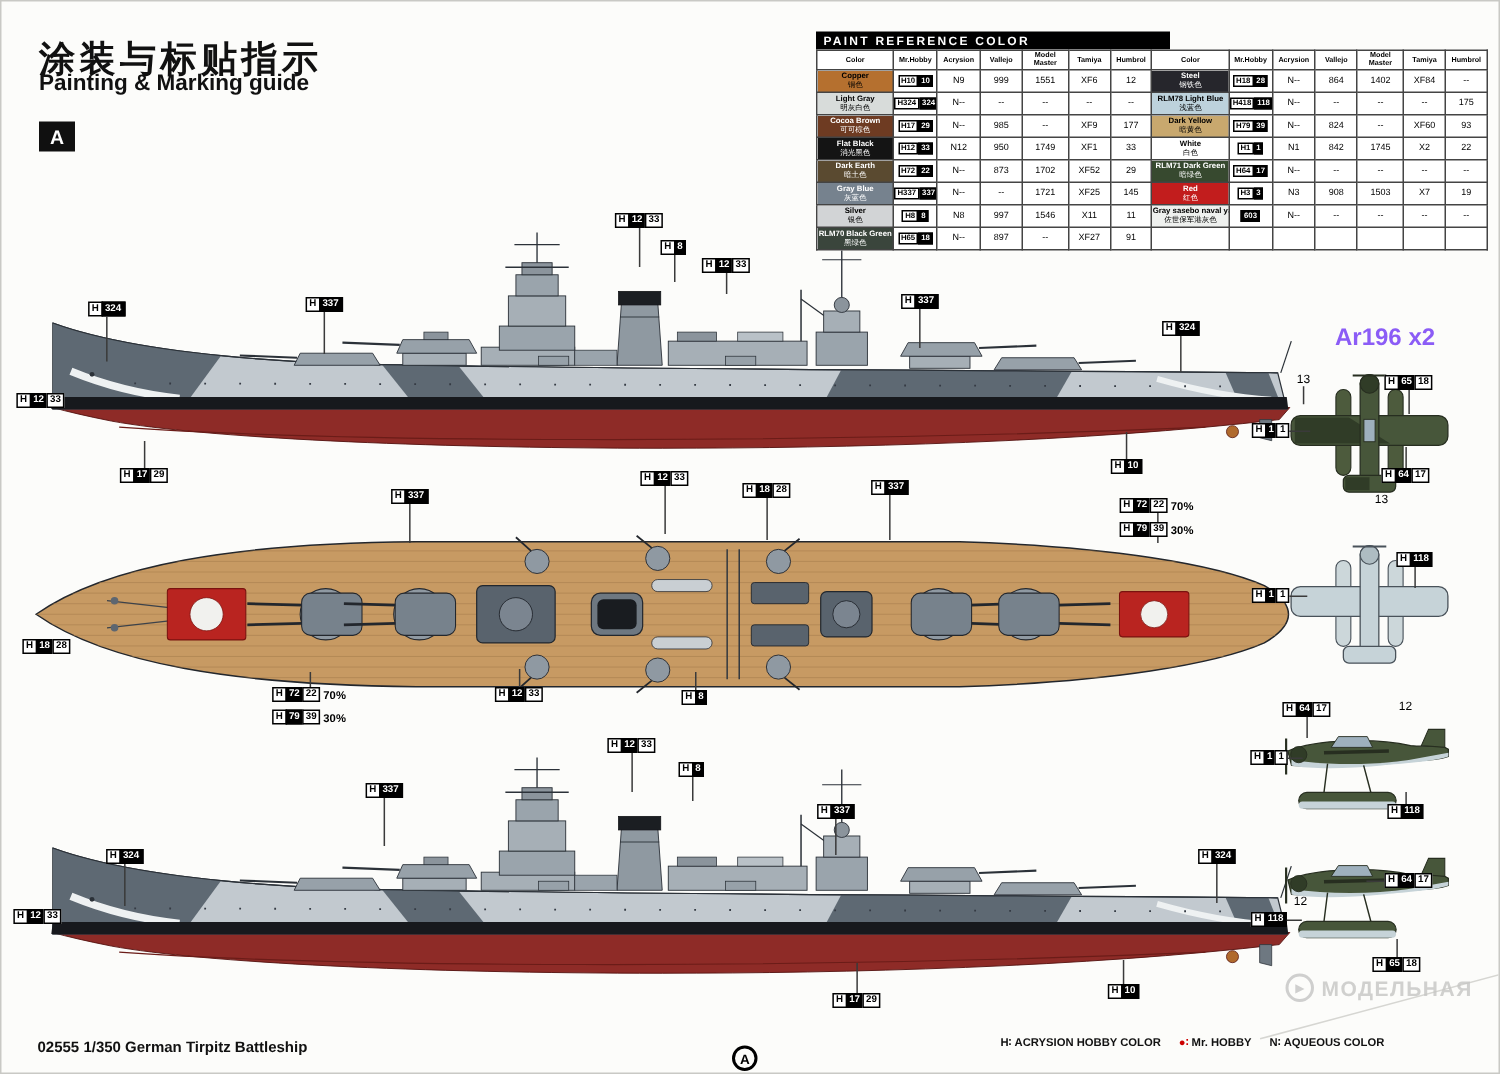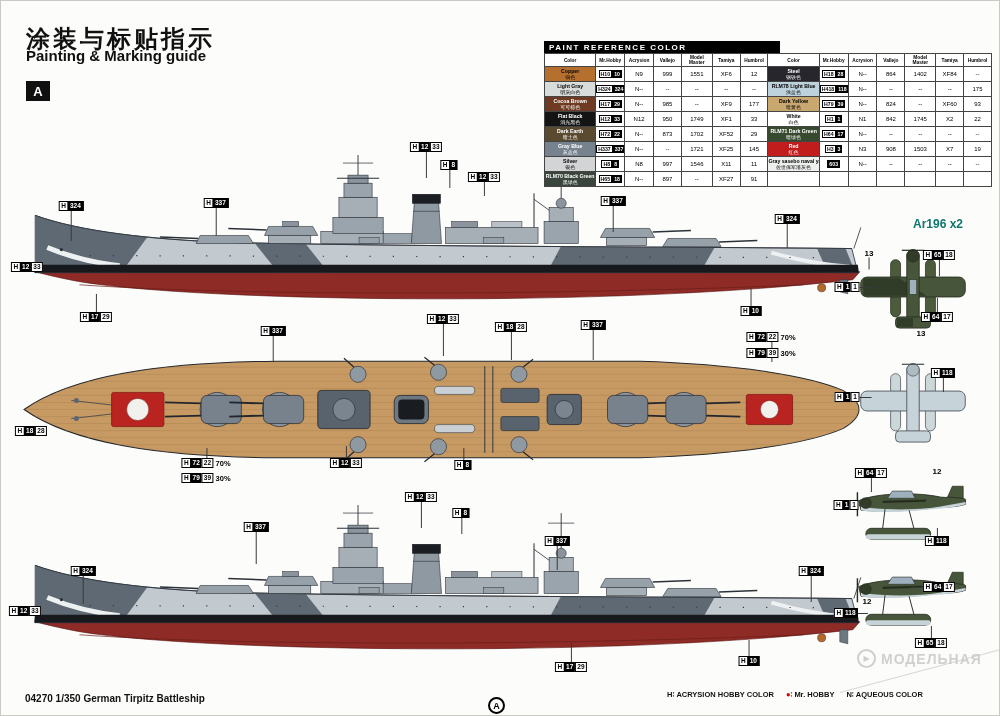--- a/index.html
+++ b/index.html
@@ -6,49 +6,49 @@
   .sheet{position:relative;width:1000px;height:716px;background:#fcfcfa;overflow:hidden;
          font-family:"Liberation Sans",sans-serif;border:1px solid #c9c9c5;box-sizing:border-box;}
   
   .title-cn{position:absolute;left:25px;top:22px;font-size:24px;font-weight:700;letter-spacing:3px;color:#111;}
   .title-en{position:absolute;left:25px;top:46px;font-size:15px;font-weight:700;color:#111;}
   .marker-a{position:absolute;left:25px;top:80px;width:24px;height:20px;background:#101010;color:#fff;
             display:flex;align-items:center;justify-content:center;font-weight:700;font-size:13px;}
   
   .ptable-wrap{position:absolute;left:543px;top:20px;width:448px;z-index:10;}
   .ptable-title{width:236px;height:12px;background:#000;color:#fff;font-size:8px;font-weight:700;
-                letter-spacing:1.5px;display:flex;align-items:center;padding-left:5px;box-sizing:border-box;margin-top:20px;}
+                letter-spacing:1.5px;display:flex;align-items:center;padding-left:5px;box-sizing:border-box;}
   table.ptable{width:448px;border-collapse:collapse;table-layout:fixed;background:#fff;border:1px solid #333;}
   table.ptable th{border:1px solid #444;font-size:4.8px;line-height:5.2px;font-weight:700;padding:1px 0;
                   height:10px;text-align:center;overflow:hidden;}
   table.ptable td{border:1px solid #444;font-size:6px;line-height:6.5px;text-align:center;padding:0;
                   height:14px;overflow:hidden;white-space:nowrap;}
   td.c-color{padding:1px 0;}
   .cn-en{font-size:5.2px;line-height:5.6px;font-weight:700;}
   .cn-cn{font-size:5px;line-height:5.4px;}
   .tchip{display:inline-block;border:1px solid #000;background:#fff;color:#000;font-size:5.2px;
          line-height:6px;padding:0 1px;font-weight:700;}
   .tchip.dark{background:#000;color:#fff;border-color:#000;}
   
   .overlay{position:absolute;inset:0;z-index:20;pointer-events:none;}
   .callout{position:absolute;display:flex;align-items:center;transform:translate(-50%,-50%);}
   .chip{font-size:6.5px;line-height:8px;font-weight:700;border:1px solid #000;background:#fff;color:#000;
         padding:0 1.5px;white-space:nowrap;}
   .chip.dark{background:#000;color:#fff;}
   .chip + .chip{margin-left:-1px;}
   .pct{font-size:7.5px;font-weight:700;margin-left:2px;}
-  .callout.plain{font-size:8px;font-weight:700;}
+  .callout.plain{font-size:8px;font-weight:400;}
   .stem{position:absolute;background:#3a3a3a;}
   .stem.d{top:100%;left:50%;width:1px;}
   .stem.u{bottom:100%;left:50%;width:1px;}
   .stem.r{left:100%;top:50%;height:1px;}
   .stem.l{right:100%;top:50%;height:1px;}
   
   .art{position:absolute;z-index:5;}
-  .ar-label{position:absolute;left:912px;top:216px;font-size:12px;font-weight:700;color:#0f766e;z-index:15;}
+  .ar-label{position:absolute;left:889px;top:216px;font-size:16px;font-weight:700;color:#8b5cf6;z-index:15;}
   
   .footer-left{position:absolute;left:24px;top:692px;font-size:10px;font-weight:700;color:#111;}
   .circle-a{position:absolute;left:487px;top:696px;width:13px;height:13px;border:2px solid #000;border-radius:50%;
             display:flex;align-items:center;justify-content:center;font-size:9px;font-weight:700;}
   .legend{position:absolute;left:666px;top:689px;display:flex;gap:12px;font-size:7.5px;font-weight:700;
           align-items:center;color:#111;z-index:15;}
   .legend .sym{margin-right:2px;}
   .watermark{position:absolute;left:856px;top:648px;display:flex;align-items:center;gap:5px;z-index:25;opacity:.8;}
   .wm-logo{width:15px;height:15px;border:2px solid #c4c4c4;border-radius:50%;display:flex;align-items:center;
            justify-content:center;color:#c4c4c4;font-size:8px;line-height:8px;}
@@ -714,21 +714,21 @@
         <i class="stem r" style="width: 10px;"></i>
       </div>
       <div class="callout" style="left: 930px; top: 642px;">
         <span class="chip">H</span>
         <span class="chip dark">65</span>
         <span class="chip">18</span>
         <i class="stem u" style="height: 12px;"></i>
       </div>
     </div>
 
-  <div class="footer-left">04270 1/350 German Tirpitz Battleship</div>
+  <div class="footer-left">02555 1/350 German Tirpitz Battleship</div>
   <div class="circle-a">A</div>
   <div class="legend" id="legend">
       <span><span class="sym" style="color: rgb(17, 17, 17);">H∶</span><span>ACRYSION HOBBY COLOR</span></span>
       <span><span class="sym" style="color: rgb(204, 0, 0);">●∶</span><span>Mr. HOBBY</span></span>
       <span><span class="sym" style="color: rgb(17, 17, 17);">N∶</span><span>AQUEOUS COLOR</span></span>
     </div>
 
   <div class="scratch"></div>
   <div class="watermark">
     <span class="wm-logo">▶</span>

